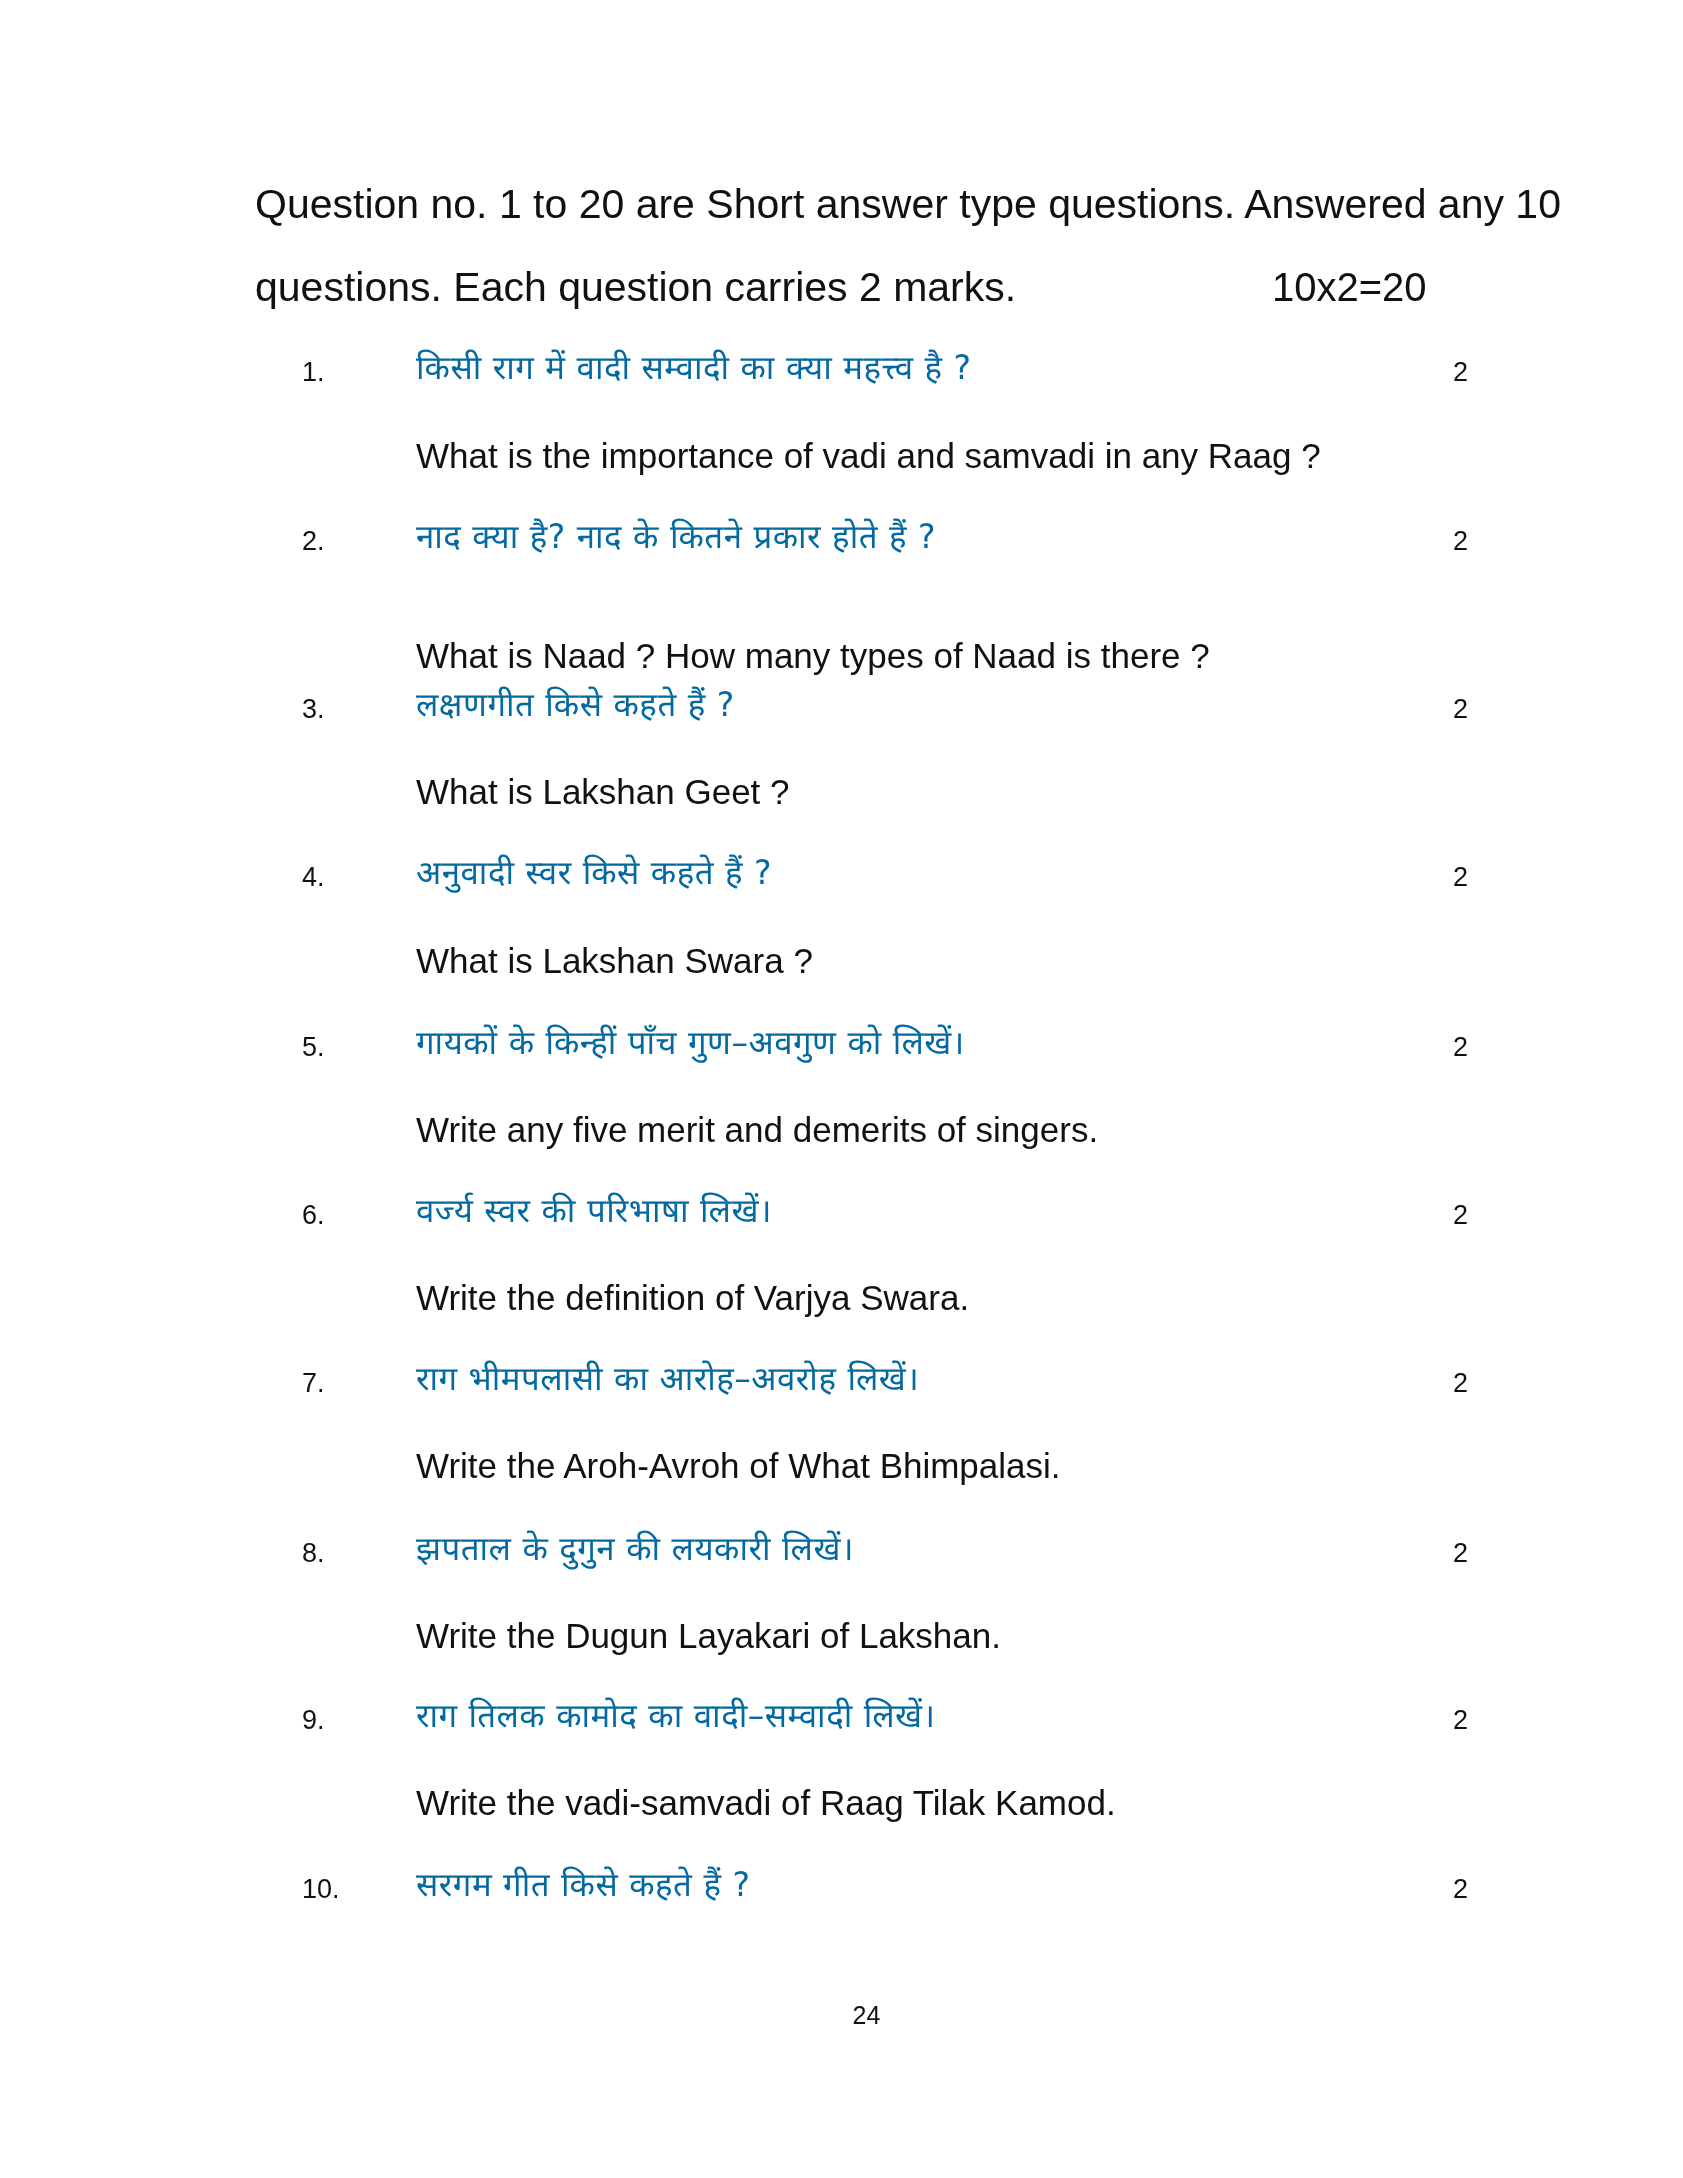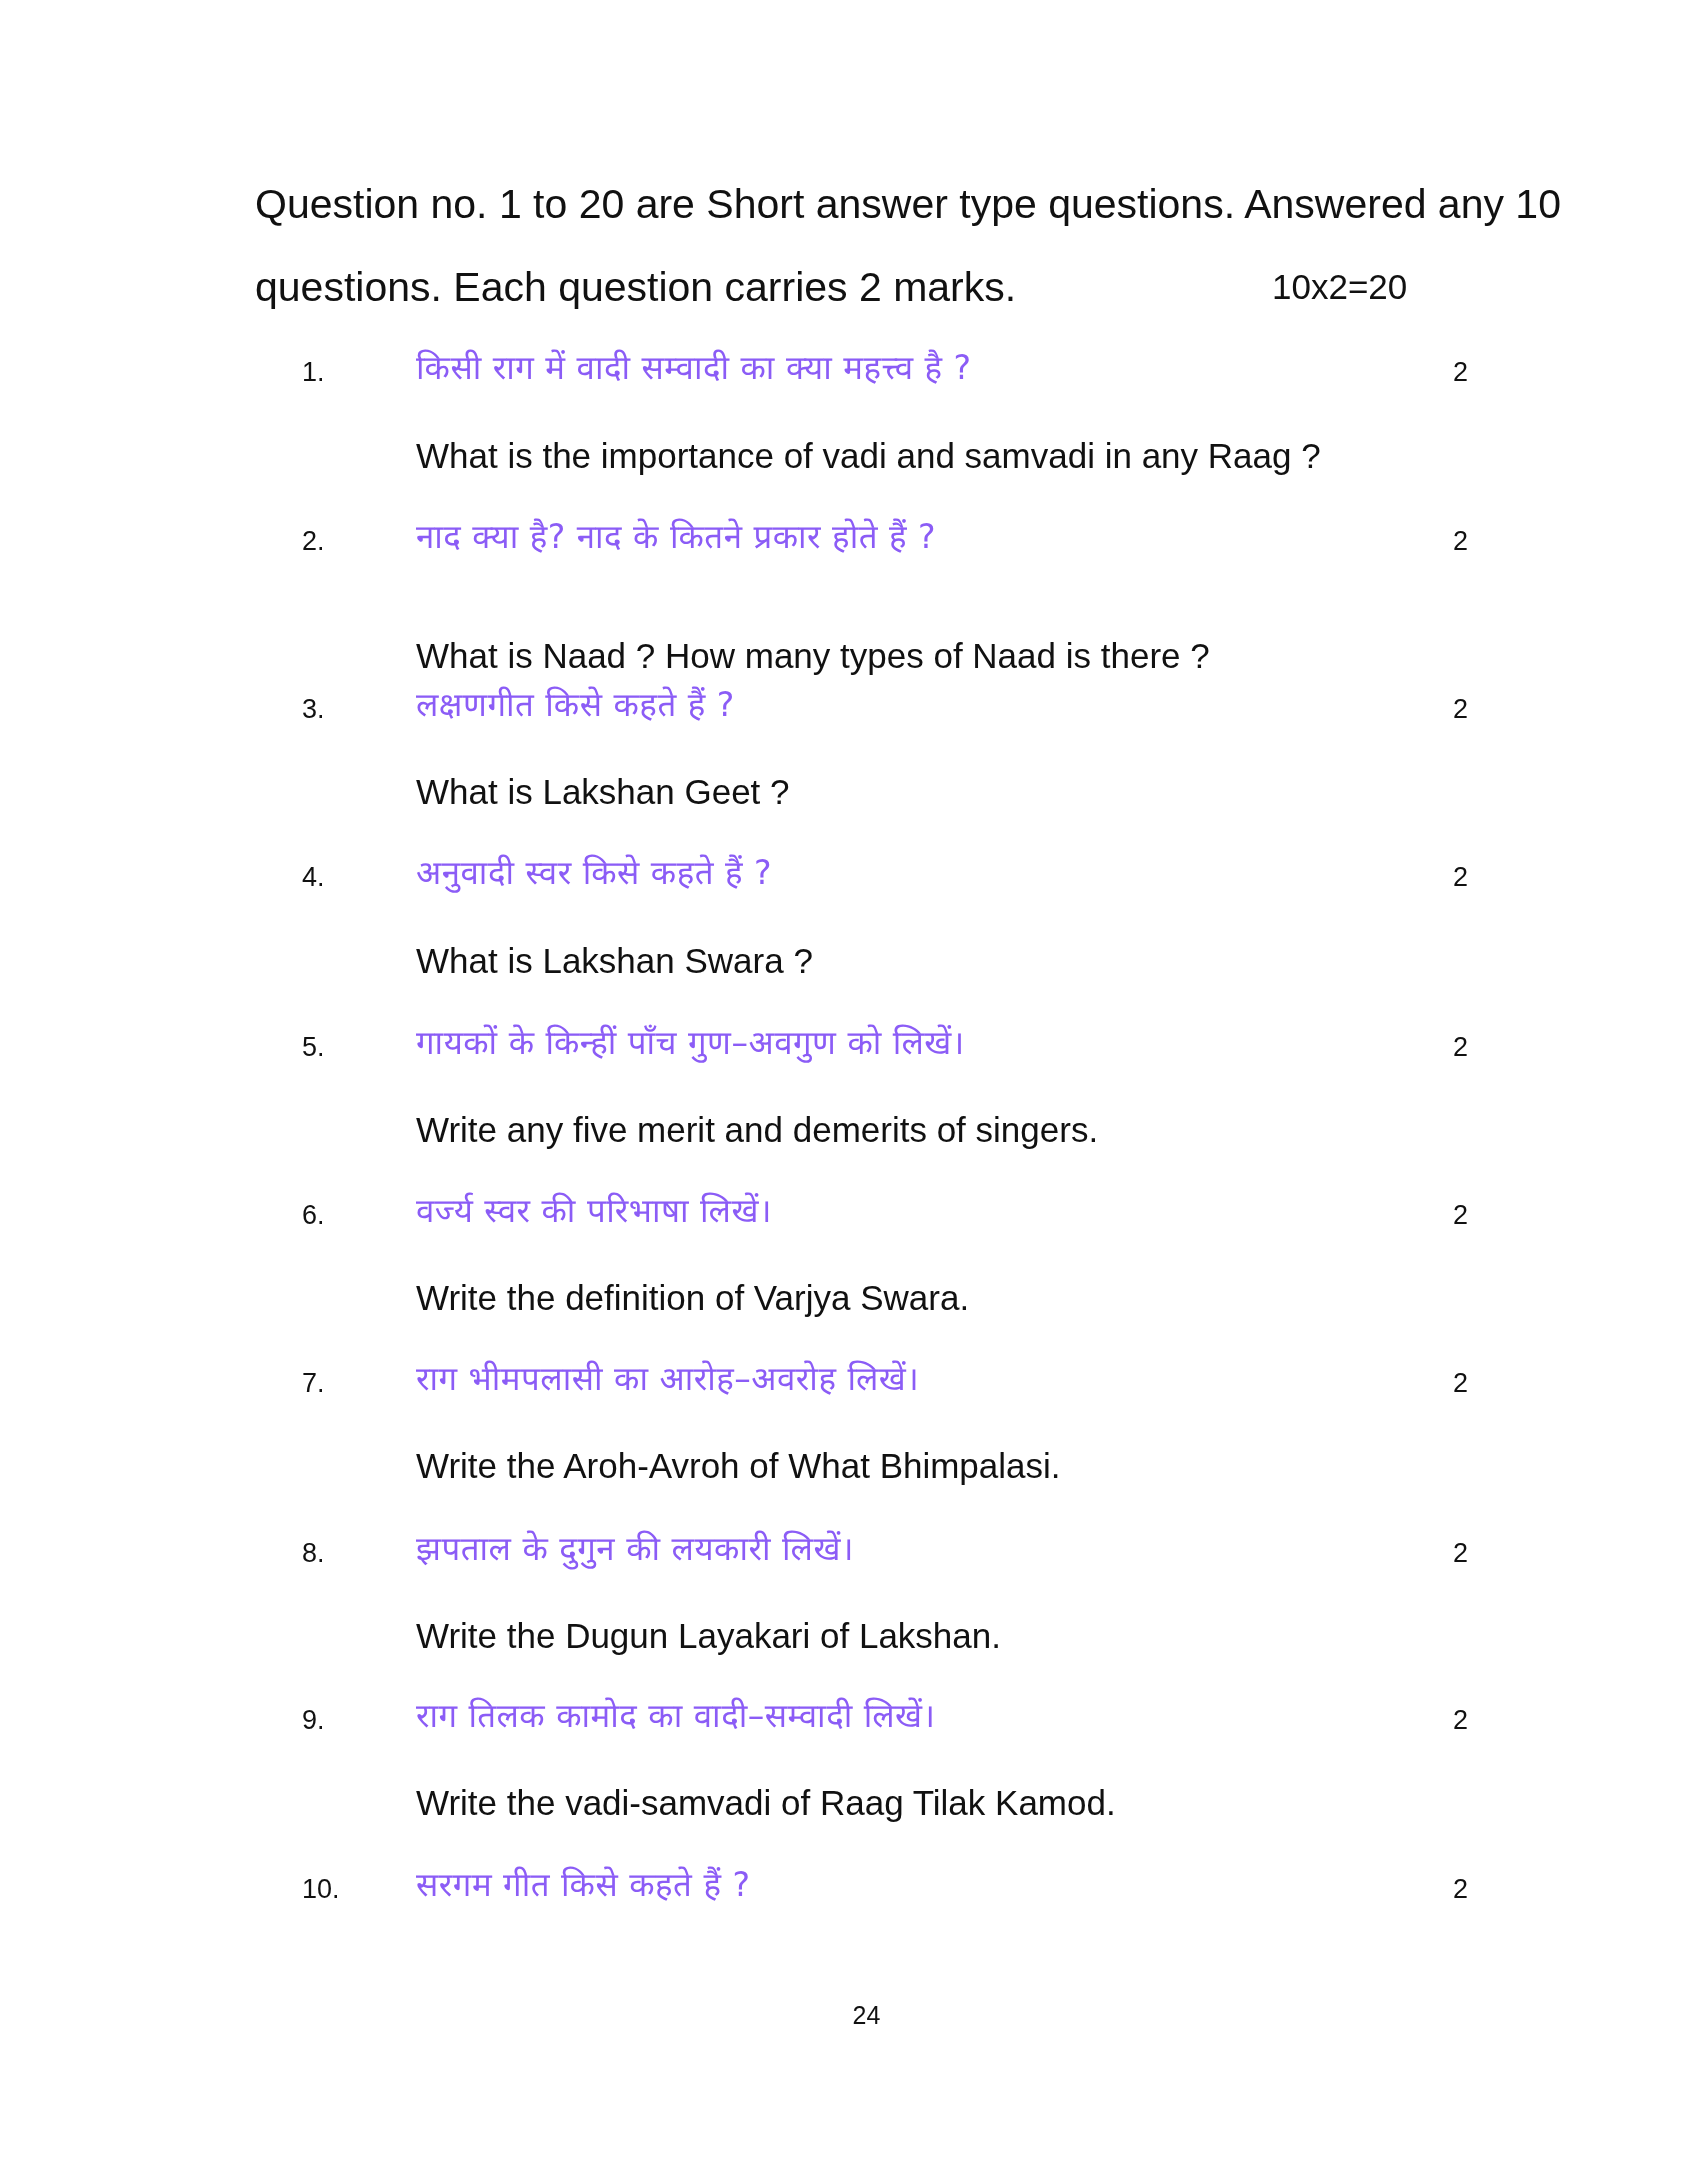--- a/index.html
+++ b/index.html
@@ -6,27 +6,27 @@
   body {
     width: 1683px; height: 2178px; position: relative; overflow: hidden;
     font-family: "Liberation Sans", "DejaVu Sans", sans-serif; color: #111;
   }
   .intro {
     position: absolute; left: 255px; width: 1224px;
     font-size: 41px; line-height: 40px; white-space: nowrap;
   }
   .intro-1 { top: 184px; text-align: justify; text-align-last: justify; }
   .intro-2 { top: 267px; }
-  .total { position: absolute; left: 1272px; top: 267px; font-size: 35px; line-height: 40px; }
+  .total { position: absolute; left: 1272px; top: 267px; font-size: 40px; line-height: 40px; }
   .q-num {
     position: absolute; left: 302px; font-size: 27px; line-height: 40px;
   }
   .q-hi {
     position: absolute; left: 416px; font-size: 33px; line-height: 40px;
-    font-family: "DejaVu Sans", sans-serif; letter-spacing: 0.5px; color: #8b5cf6;
+    font-family: "DejaVu Sans", sans-serif; letter-spacing: 0.5px; color: #0369a1;
   }
   .q-en {
     position: absolute; left: 416px; font-size: 35px; line-height: 40px; white-space: nowrap;
   }
   .q-marks {
     position: absolute; left: 1453px; font-size: 27px; line-height: 40px;
   }
   .page-num {
     position: absolute; left: 0; width: 1733px; top: 1998px; text-align: center;
     font-size: 25px; line-height: 34px;

